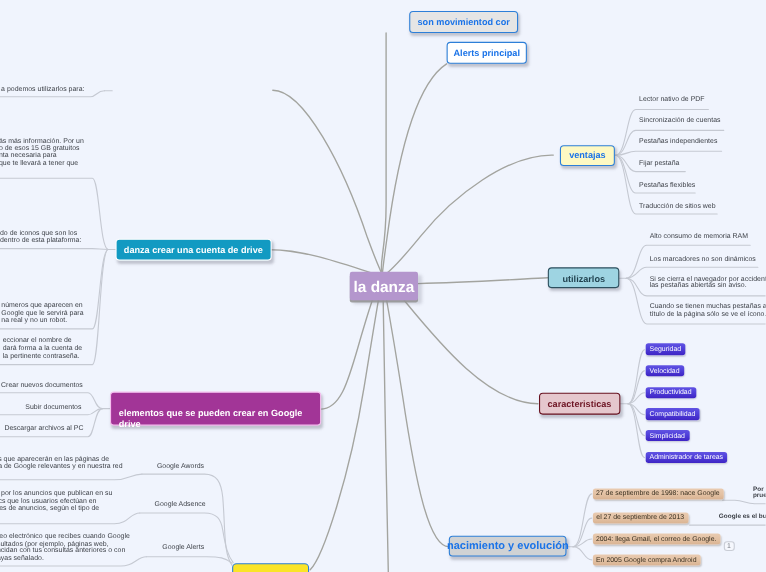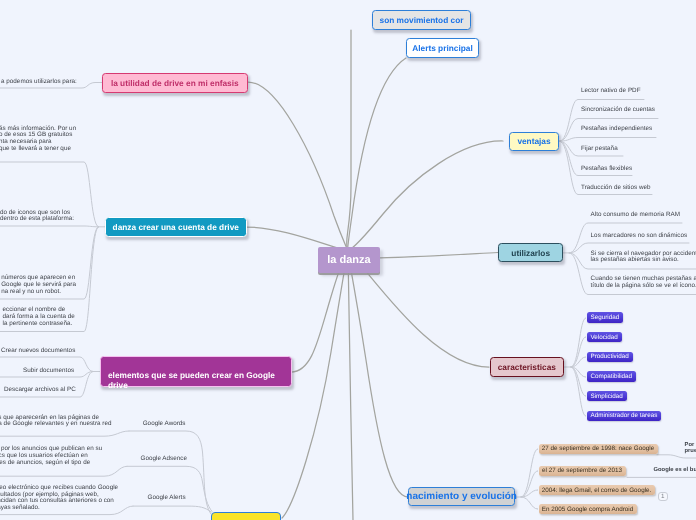--- a/index.html
+++ b/index.html
@@ -77,41 +77,38 @@
       <path d="M 0 514.6 L 110 514.6 C 123 514.6, 124 506.1, 133 506.1" fill="none" stroke="#c5c9d2" stroke-width="1" stroke-linecap="round"></path>
       <path d="M 657 454.8 L 668 454.8 C 676 454.8, 678 458, 686 458 L 696 458" fill="none" stroke="#c5c9d2" stroke-width="1" stroke-linecap="round"></path>
       <path d="M 627 477.4 L 696 477.4" fill="none" stroke="#c5c9d2" stroke-width="1" stroke-linecap="round"></path>
     </svg>
 <div class="node boxed" style="left: 351px; top: 10px; width: 99px; height: 20px; background: #e5e5e5; color: rgb(26, 115, 232); font-size: 8.3px; border-radius: 3.5px; box-shadow: rgba(90, 90, 110, 0.32) 1.5px 2.5px 2.5px; border: 1.8px solid rgb(45, 127, 216); margin-left: 21px;">
       <span>son movimientod cor</span>
     </div>
     <div class="node boxed" style="left: 406px; top: 38px; width: 73px; height: 20px; background: rgb(255, 255, 255); color: rgb(26, 115, 232); font-size: 8.3px; border-radius: 3.5px; box-shadow: rgba(90, 90, 110, 0.32) 1.5px 2.5px 2.5px; border: 1.8px solid rgb(45, 127, 216);">
       <span>Alerts principal</span>
     </div>
-    <div class="node boxed" style="left: 102px; top: 72.5px; width: 145.5px; height: 20px; background: rgb(255, 186, 211); color: rgb(192, 48, 106); font-size: 8.3px; border-radius: 3.5px; box-shadow: rgba(90, 90, 110, 0.32) 1.5px 2.5px 2.5px; border: 1.8px solid rgb(214, 58, 114);">
-      <span>la utilidad de drive en mi enfasis</span>
-    </div>
     <div class="node boxed" style="left: 105px; top: 217px; width: 141.5px; height: 19.5px; background: rgb(18, 154, 194); color: rgb(255, 255, 255); font-size: 8.3px; border-radius: 3.5px; box-shadow: rgba(90, 90, 110, 0.32) 1.5px 2.5px 2.5px; border: 1px solid rgb(255, 255, 255);">
       <span>danza crear una cuenta de drive</span>
     </div>
     <div class="node boxed wrap" style="left: 100px; top: 356px; width: 191.5px; height: 31px; background: rgb(162, 53, 151); color: rgb(255, 255, 255); font-size: 8.3px; border-radius: 3.5px; box-shadow: rgba(90, 90, 110, 0.32) 1.5px 2.5px 2.5px; border: 1px solid rgb(245, 192, 239); padding: 16px 0px 0px 7px; align-items: center;"><span>elementos que se pueden crear en Google
 drive</span></div>
     <div class="node boxed" style="left: 509px; top: 131.5px; width: 50px; height: 19.5px; background: #fef9c3; color: rgb(26, 115, 232); font-size: 8.3px; border-radius: 3.5px; box-shadow: rgba(90, 90, 110, 0.32) 1.5px 2.5px 2.5px; border: 1.8px solid rgb(45, 127, 216);">
       <span>ventajas</span>
     </div>
     <div class="node boxed" style="left: 498.4px; top: 243px; width: 64.6px; height: 19.4px; background: rgb(158, 212, 226); color: rgb(30, 63, 76); font-size: 8.3px; border-radius: 3.5px; box-shadow: rgba(90, 90, 110, 0.32) 1.5px 2.5px 2.5px; border: 1.8px solid rgb(44, 79, 94);">
       <span>utilizarlos</span>
     </div>
     <div class="node boxed" style="left: 489.5px; top: 357.3px; width: 74.6px; height: 19.3px; background: rgb(229, 199, 205); color: rgb(109, 20, 35); font-size: 8.3px; border-radius: 3.5px; box-shadow: rgba(90, 90, 110, 0.32) 1.5px 2.5px 2.5px; border: 1.8px solid rgb(103, 16, 31);">
       <span>caracteristicas</span>
     </div>
     <div class="node boxed" style="left: 408px; top: 487.3px; width: 107.3px; height: 19.2px; background: rgb(208, 210, 212); color: rgb(26, 115, 232); font-size: 10px; border-radius: 3.5px; box-shadow: rgba(90, 90, 110, 0.32) 1.5px 2.5px 2.5px; border: 1.8px solid rgb(45, 127, 216);">
       <span>nacimiento y evolución</span>
     </div>
-    <div class="node boxed" style="left: 318px; top: 247px; width: 62px; height: 26px; background: rgb(180, 150, 205); color: rgb(255, 255, 255); font-size: 11px; border-radius: 2px; box-shadow: rgba(150, 150, 150, 0.9) 0px 2px 0px 0px, rgba(90, 90, 110, 0.22) 3px 3px 3px;">
+    <div class="node boxed" style="left: 318px; top: 247px; width: 62px; height: 26px; background: rgb(180, 150, 205); color: rgb(255, 255, 255); font-size: 14px; border-radius: 2px; box-shadow: rgba(150, 150, 150, 0.9) 0px 2px 0px 0px, rgba(90, 90, 110, 0.22) 3px 3px 3px;">
       <span>la danza</span>
     </div>
     <div class="plain" style="left: 581px; top: 88px;">Lector nativo de PDF</div>
     <div class="plain" style="left: 581px; top: 107px;">Sincronización de cuentas</div>
     <div class="plain" style="left: 581px; top: 126px;">Pestañas independientes</div>
     <div class="plain" style="left: 581px; top: 146px;">Fijar pestaña</div>
     <div class="plain" style="left: 581px; top: 166px;">Pestañas flexibles</div>
     <div class="plain" style="left: 581px; top: 185px;">Traducción de sitios web</div>
     <div class="plain" style="left: 590.6px; top: 212.4px;">Alto consumo de memoria RAM</div>
     <div class="plain" style="left: 590.6px; top: 232.5px;">Los marcadores no son dinámicos</div>

